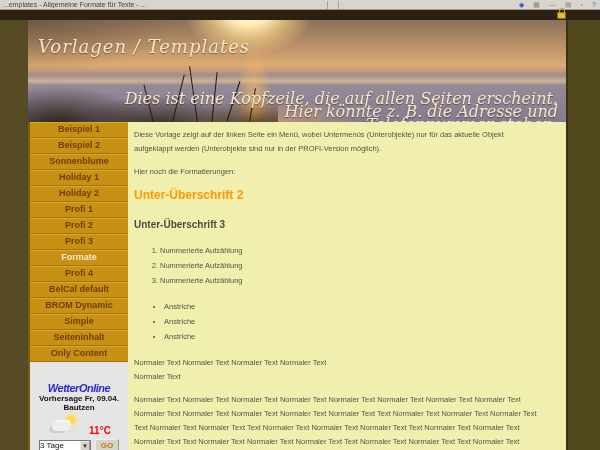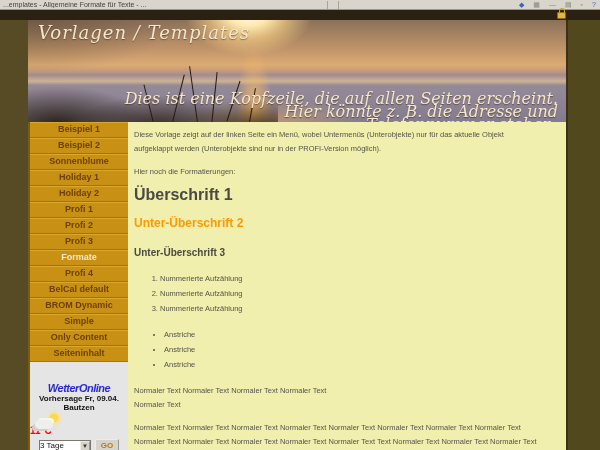--- a/index.html
+++ b/index.html
@@ -34,21 +34,21 @@
   .header { position:absolute; left:28px; top:20px; width:538px; height:102px; overflow:hidden;
     background-color:#b08a62;
     background-image:
       radial-gradient(ellipse 95px 65px at 41% -8%, #fffdf0 0%, #ffe9b0 22%, rgba(255,214,135,.6) 42%, rgba(255,205,125,0) 68%),
       radial-gradient(ellipse 26px 95px at 42% 92%, rgba(255,190,100,.85), rgba(255,190,100,0) 70%),
       radial-gradient(ellipse 130px 35px at 45% 102%, rgba(250,180,90,.5), rgba(250,180,90,0) 72%),
       radial-gradient(ellipse 200px 70px at 0% 0%, rgba(90,70,52,.55), rgba(90,70,52,0) 75%),
       linear-gradient(to bottom, #8a715a 0%, #bc9168 26%, #dcab74 44%, #c49a7c 50%,
         #a28c8e 54%, #cdb394 60%, #968a96 64%, #8f8596 78%, #837b8e 100%);
   }
-  .site-title { position:absolute; left:10px; top:2px;
+  .site-title { position:absolute; left:10px; top:16px;
     font-family:"DejaVu Serif", serif; font-style:italic; font-size:18px; letter-spacing:1px;
     color:#f3e7cc; text-shadow:0 1px 1px rgba(60,40,20,.5); }
   .header-note { position:absolute; right:8px; top:44px; text-align:right;
     font-family:"DejaVu Serif", serif; font-style:italic; font-size:16px; line-height:13px;
     color:#f6e8cd; white-space:pre-line; text-shadow:0 1px 1px rgba(60,40,20,.6);margin-top:28px; }
   .grass { position:absolute; left:0; bottom:0; width:250px; height:58px;
     background:
       radial-gradient(ellipse 130px 55px at 12% 105%, rgba(38,27,16,.95), rgba(38,27,16,0) 70%),
       radial-gradient(ellipse 120px 45px at 52% 108%, rgba(46,33,19,.9), rgba(46,33,19,0) 70%),
       radial-gradient(ellipse 110px 38px at 92% 110%, rgba(40,30,18,.85), rgba(40,30,18,0) 74%); }
@@ -68,21 +68,21 @@
     font-size:9px; font-weight:bold; color:#6e3f08; background:#c89114;
     border-bottom:1px solid #9c750c; box-shadow:inset 0 1px 0 #dba82e; cursor:pointer; }
   .menu-item.active { color:#f4e9cc; }
 
   
   .weather { position:absolute; left:0; top:256px; width:98px; height:72px;
     padding-top:4px; text-align:center; }
   .w-logo { font-size:11px; font-weight:bold; font-style:italic; color:#2a2ad4;
     letter-spacing:-0.5px; }
   .w-line { font-size:8px; font-weight:bold; color:#111; line-height:9px; }
-  .w-row { display:flex; align-items:flex-start; justify-content:center; gap:8px; height:22px; margin-top:2px;flex-direction:column; }
+  .w-row { display:flex; align-items:flex-end; justify-content:center; gap:8px; height:22px; margin-top:2px; }
   .wicon { position:relative; width:34px; height:20px; }
   .wicon .sun { position:absolute; right:6px; top:0; width:8px; height:8px; border-radius:50%;
     background:#ffd84a; box-shadow:0 0 3px 2px rgba(255,225,100,.9); }
   .wicon .cloud { position:absolute; left:5px; top:6px; width:18px; height:9px;
     background:#eeeeec; border-radius:9px;
     box-shadow:-4px 3px 0 -1px #cfcfcb, 7px 3px 0 -2px #e2e2de, 2px -3px 0 -1px #f6f6f4; }
   .w-temp { font-size:10px; font-weight:bold; color:#f00; }
   .w-controls { display:flex; justify-content:center; align-items:center; gap:4px; margin-top:3px; }
   .w-select { display:flex; width:52px; height:12px; border:1px solid #7a776e;
     background:#fff; align-items:center; }
@@ -150,22 +150,22 @@
       <div class="menu-item">Holiday 1</div>
       <div class="menu-item">Holiday 2</div>
       <div class="menu-item">Profi 1</div>
       <div class="menu-item">Profi 2</div>
       <div class="menu-item">Profi 3</div>
       <div class="menu-item active">Formate</div>
       <div class="menu-item">Profi 4</div>
       <div class="menu-item">BelCal default</div>
       <div class="menu-item">BROM Dynamic</div>
       <div class="menu-item">Simple</div>
+      <div class="menu-item">Seiteninhalt</div>
       <div class="menu-item">Only Content</div>
-      <div class="menu-item">Seiteninhalt</div>
     </div>
   <div class="weather">
     <div class="w-logo">WetterOnline</div>
     <div class="w-line">Vorhersage Fr, 09.04.</div>
     <div class="w-line">Bautzen</div>
     <div class="w-row">
       <span class="wicon">
           <span class="sun"></span>
           <span class="cloud"></span>
         </span>
@@ -177,21 +177,20 @@
         <span class="arrow">▼</span>
       </div>
       <div class="w-go">GO</div>
     </div>
   </div>
 </div>
 
 <div class="content">
   <p>Diese Vorlage zeigt auf der linken Seite ein Menü, wobei Untermenüs (Unterobjekte) nur für das aktuelle Objekt aufgeklappt werden (Unterobjekte sind nur in der PROFI-Version möglich).</p>
   <p>Hier noch die Formatierungen:</p>
-  <div class="h1">Überschrift 1</div>
   <div class="h2">Unter-Überschrift 2</div>
   <div class="h3">Unter-Überschrift 3</div>
   <ol class="fmt">
       <li>Nummerierte Aufzählung</li>
       <li>Nummerierte Aufzählung</li>
       <li>Nummerierte Aufzählung</li>
     </ol>
   <ul class="fmt">
       <li>Anstriche</li>
       <li>Anstriche</li>

